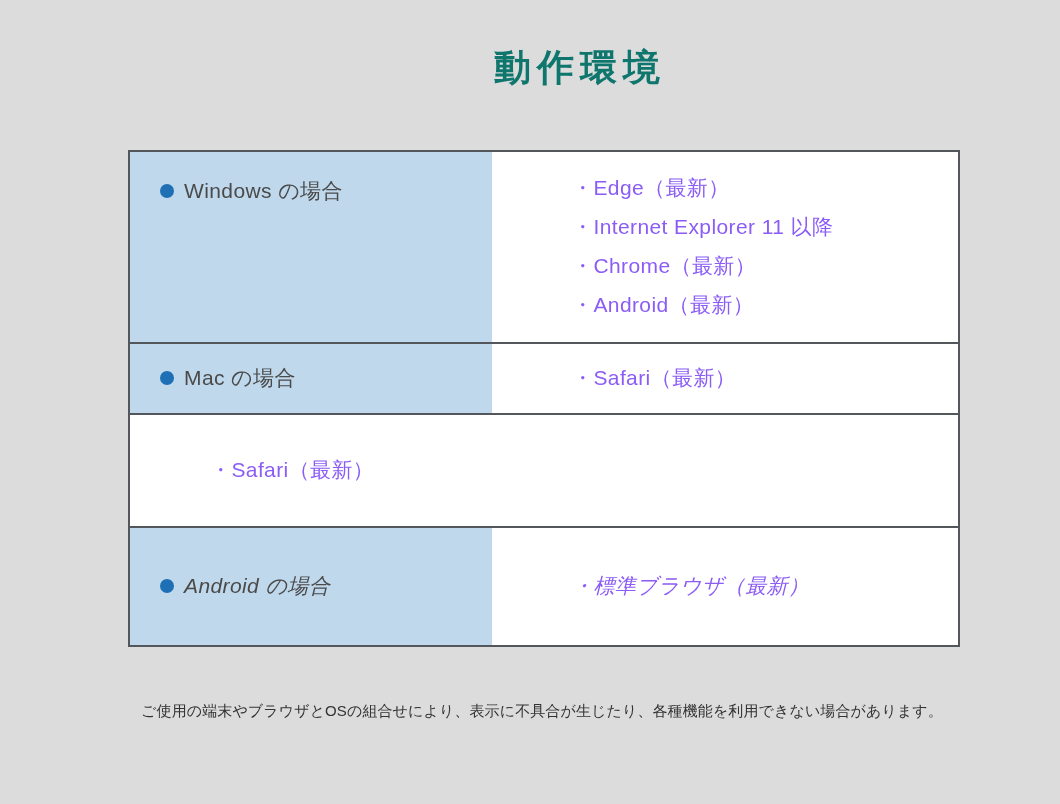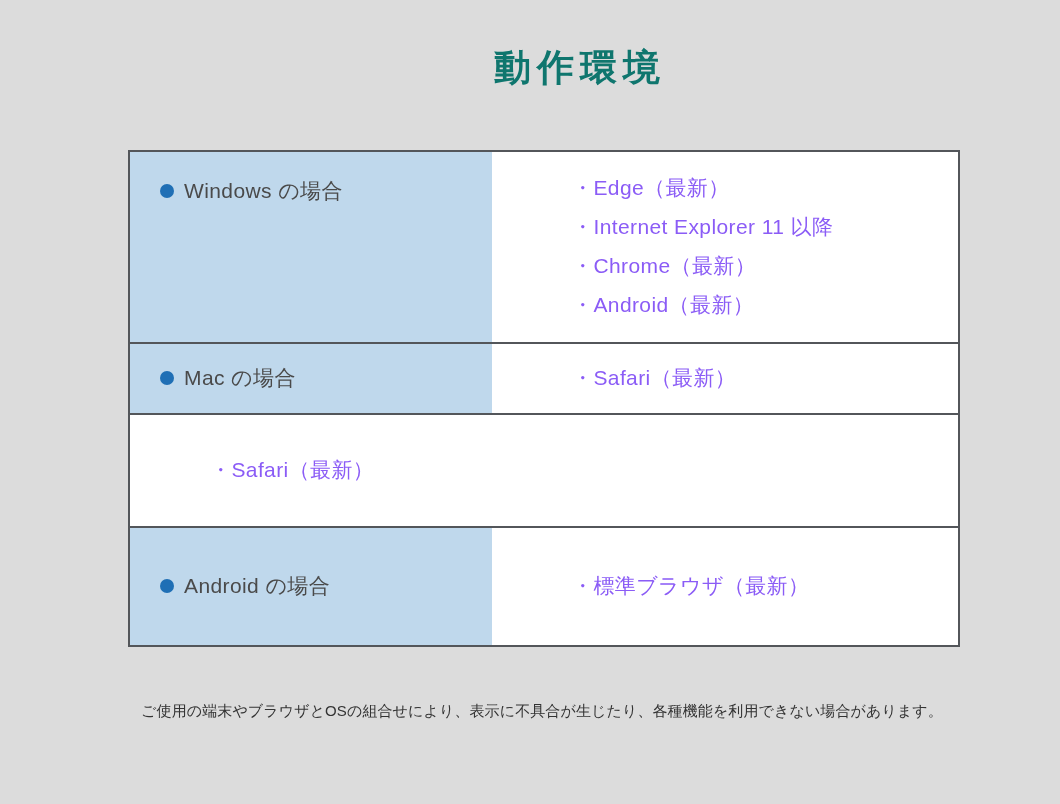--- a/index.html
+++ b/index.html
@@ -43,20 +43,21 @@
     background: #ffffff;
   }
   .row {
     display: flex;
     align-items: stretch;
     border-bottom: 2px solid #53565a;
     box-sizing: border-box;
   }
   .row:last-child {
     border-bottom: none;
+    font-style: italic;
   }
   .cell-os {
     width: 362px;
     flex: 0 0 362px;
     background: #bfd8ec;
     box-sizing: border-box;
     display: flex;
     flex-direction: column;
     justify-content: center;
     padding: 0 0 0 30px;

